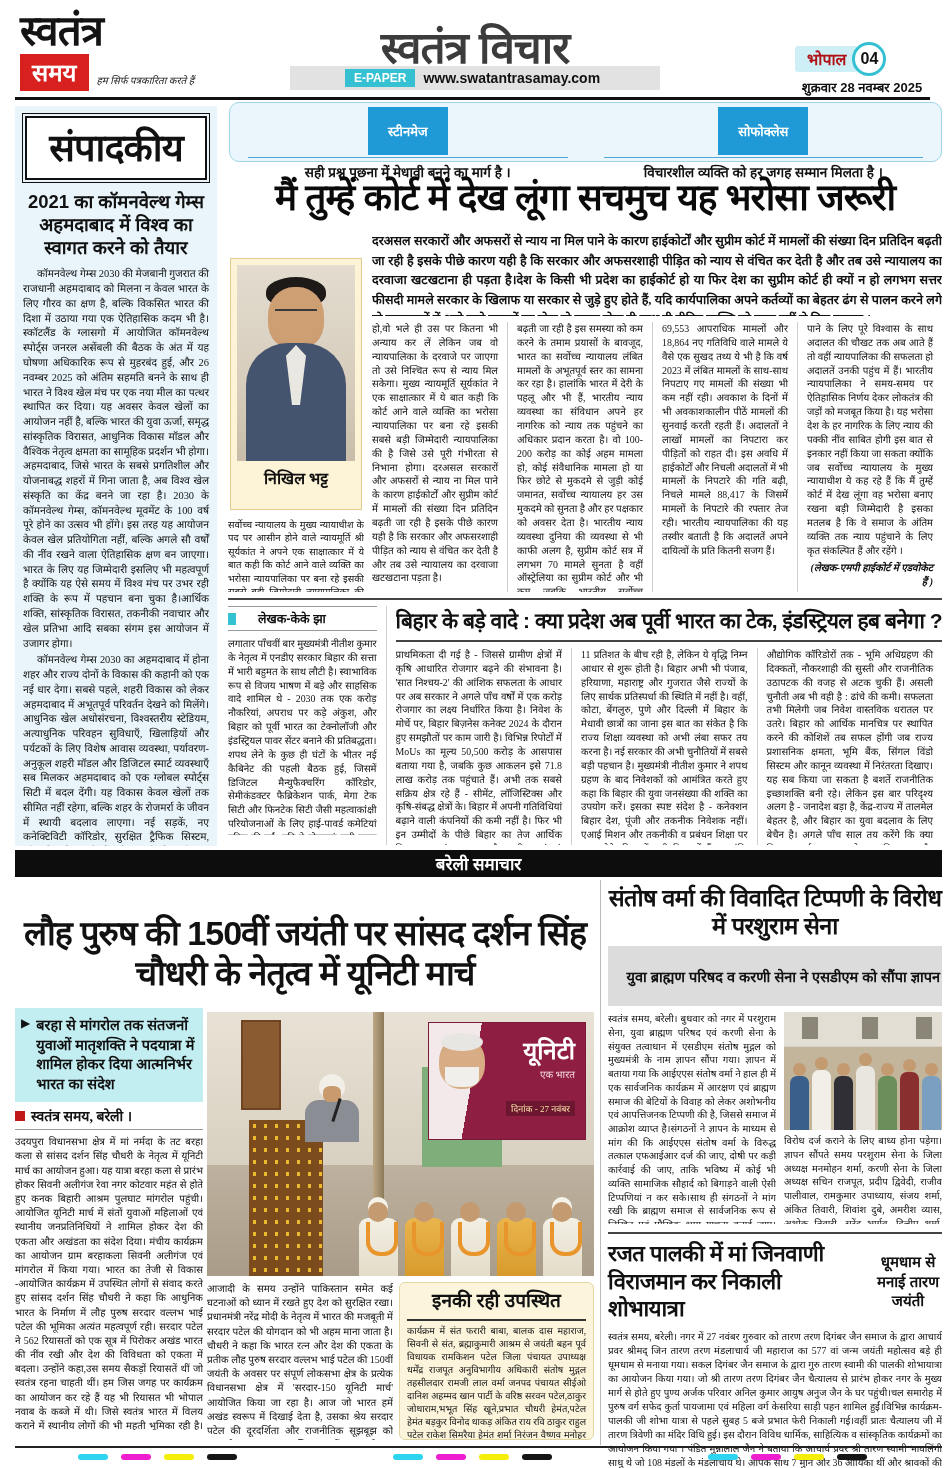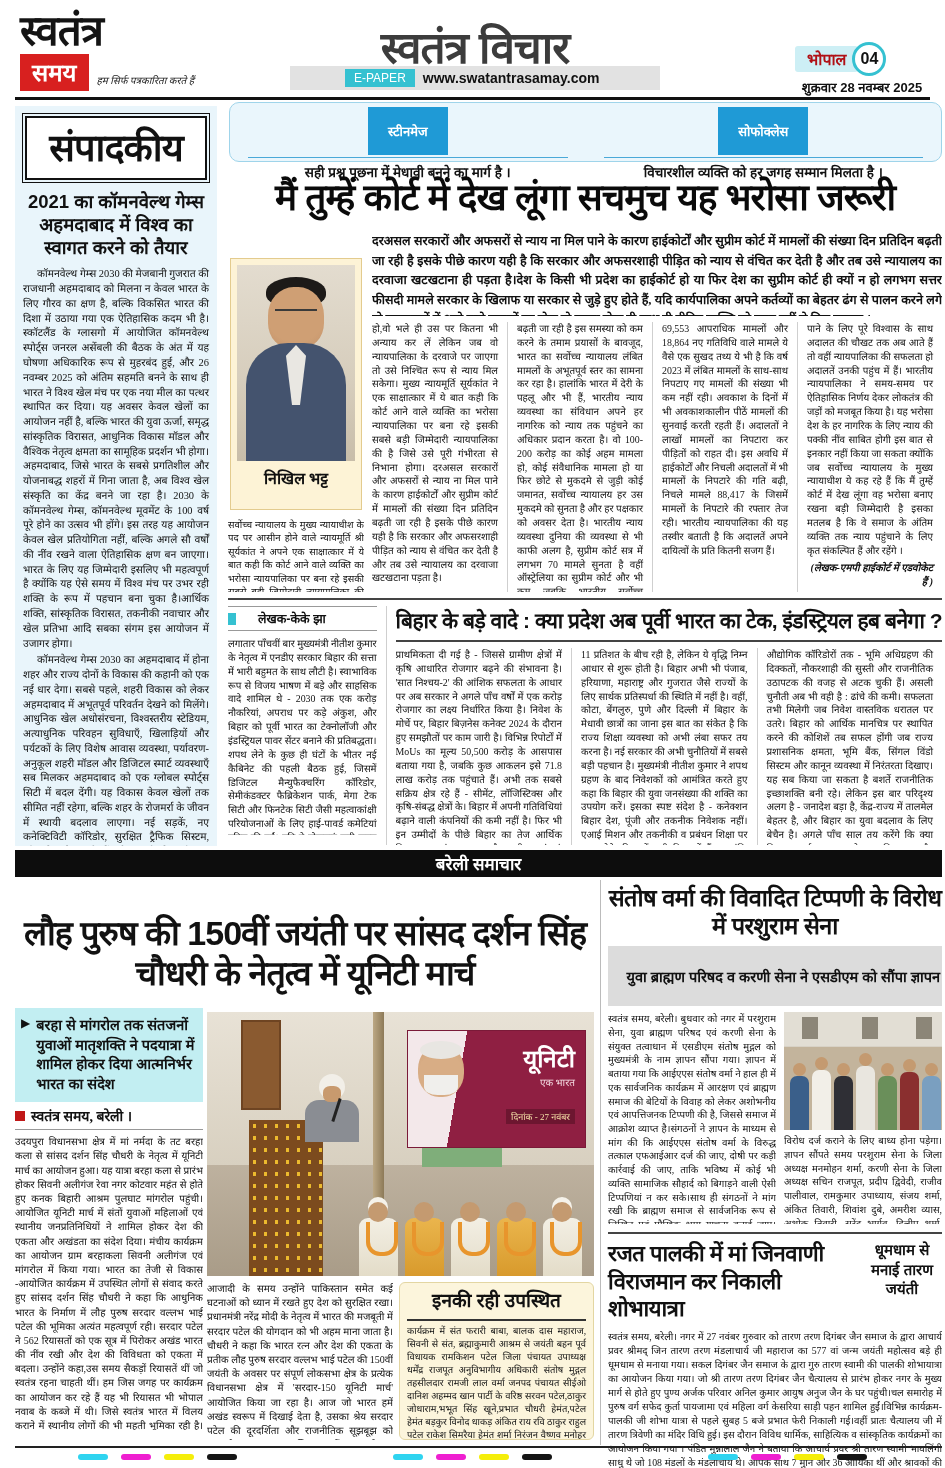--- a/index.html
+++ b/index.html
@@ -9,21 +9,21 @@
 
   
   .logo-block { position:absolute; left:20px; top:10px; width:230px; }
   .logo-line1 { font-family:"Liberation Sans", sans-serif; font-weight:900; font-size:42px; line-height:1.0; color:#141414; letter-spacing:-1px; }
   .logo-row2 { display:flex; align-items:flex-end; gap:8px; margin-top:2px; }
   .logo-line2 { background:#d8201f; color:#fff; font-family:"Liberation Sans", sans-serif; font-weight:900; font-size:24px; padding:1px 12px 3px; }
   .logo-tagline { font-style:italic; font-size:10px; color:#222; padding-bottom:4px; white-space:nowrap; }
   .masthead { position:absolute; left:300px; top:16px; width:350px; text-align:center;
               font-family:"Liberation Sans", sans-serif; font-weight:900; font-size:44px; color:#3c3c3c; letter-spacing:-1px; }
   .epaper-bar { position:absolute; left:290px; top:66px; width:370px; height:24px; background:#e2e2e2; display:flex; align-items:center; gap:8px; padding-left:55px; }
-  .epaper-badge { background:#35c1d1; color:#fff; font-family:"Liberation Sans", sans-serif; font-weight:normal; font-size:12px; padding:2px 9px; cursor:pointer; }
+  .epaper-badge { background:#35c1d1; color:#fff; font-family:"Liberation Sans", sans-serif; font-weight:bold; font-size:12px; padding:2px 9px; cursor:pointer; }
   .site-url { font-family:"Liberation Sans", sans-serif; font-weight:bold; font-size:14px; color:#111; text-decoration:none; }
   .city-row { position:absolute; left:795px; top:42px; width:140px; display:flex; align-items:center; }
   .city-pill { background:#cdeff5; color:#b01116; font-family:"Liberation Sans", sans-serif; font-weight:900; font-size:16px; padding:2px 12px; border-radius:3px; }
   .page-circle { width:34px; height:34px; border-radius:50%; background:#fff; border:3px solid #35c1d1; margin-left:-6px;
                  display:flex; align-items:center; justify-content:center; font-family:"Liberation Sans", sans-serif; font-weight:900; font-size:16px; }
   .date-line { position:absolute; left:782px; top:78px; width:160px; text-align:center; font-family:"Liberation Sans", sans-serif; font-weight:bold; font-size:13px; }
   .header-rule { position:absolute; left:15px; top:97px; width:915px; height:3px; background:#111; }
 
   
   .editorial { position:absolute; left:15px; top:106px; width:202px; height:740px; background:#e9f5fb; padding:8px 8px; overflow:hidden; }
@@ -82,21 +82,21 @@
   .highlight-arrow { font-size:12px; line-height:1.3; }
   .highlight-text { font-family:"Liberation Sans", sans-serif; font-weight:bold; font-size:14.5px; line-height:1.35; }
   .byline-row { display:flex; align-items:center; gap:6px; border-bottom:1px solid #999; padding:4px 0; margin-bottom:5px; }
   .byline-sq { width:10px; height:10px; background:#c01818; }
   .byline-text { font-weight:bold; font-size:14px; }
   .unity-leftcol .btext { font-size:10px; line-height:1.42; text-align:justify; overflow:hidden; height:295px; }
   .unity-photo { position:absolute; left:207px; top:1012px; width:387px; height:264px; background:linear-gradient(180deg,#d9d0c2 0%,#c4b8a6 45%,#a99c88 100%); overflow:hidden; }
   .u-wall { position:absolute; left:0; top:0; width:100%; height:58%; background:linear-gradient(180deg,#e8e2d6,#d8d0c0); }
   .u-door { position:absolute; left:34px; top:8px; width:40px; height:90px; background:#8a5a30; border:2px solid #6e4422; }
   .u-green { position:absolute; left:215px; top:55px; width:80px; height:100px; background:#7fae7a; }
-  .u-banner { position:absolute; right:8px; top:18px; width:179px; height:118px; background:linear-gradient(100deg,#f3e8ea 0 30%, #8f1f42 30%); border:1px solid #7a1a38; }
+  .u-banner { position:absolute; right:8px; top:10px; width:158px; height:118px; background:linear-gradient(100deg,#f3e8ea 0 30%, #8f1f42 30%); border:1px solid #7a1a38; }
   .u-modi { position:absolute; left:10px; top:14px; width:46px; height:52px; background:radial-gradient(circle at 50% 60%, #d8ad85 60%, #c79a72); border-radius:46%; }
   .u-modi::before { content:""; position:absolute; left:2px; top:-4px; width:42px; height:18px; background:#e8e6e2; border-radius:50%; }
   .u-modi::after { content:""; position:absolute; left:6px; top:30px; width:34px; height:20px; background:#f0efec; border-radius:0 0 40% 40%; }
   .u-banner-title { position:absolute; right:10px; top:10px; color:#fff; font-family:"Liberation Sans", sans-serif; font-weight:900; font-size:24px; }
   .u-banner-sub { position:absolute; right:10px; top:44px; color:#f4d9e0; font-size:10px; }
   .u-banner-date { position:absolute; right:10px; top:78px; color:#f7e2a8; font-size:9px; background:#6d1630; padding:1px 5px; }
   .u-pole { position:absolute; left:166px; top:0; width:11px; height:100%; background:linear-gradient(90deg,#bca884,#8d7a58); }
   .u-podium { position:absolute; left:42px; top:108px; width:74px; height:156px; background:#7c4b1e; }
   .u-podium::before { content:""; position:absolute; inset:0; background-image:radial-gradient(circle 3px, rgba(242,193,46,.95) 60%, rgba(224,120,24,0.0) 65%); background-size:11px 12px; }
   .u-speaker-head { position:absolute; left:112px; top:62px; width:26px; height:26px; background:#f2efe8; border-radius:50%; }
@@ -121,21 +121,21 @@
   .par-body { display:flex; gap:8px; margin-top:6px; height:212px; overflow:hidden; }
   .par-left { width:168px; font-size:9.8px; line-height:1.4; text-align:justify; overflow:hidden; }
   .par-right { flex:1; display:flex; flex-direction:column; }
   .par-photo { position:relative; width:100%; height:118px; background:linear-gradient(180deg,#d8d2c6 0 30%, #c3b49c 30% 100%); overflow:hidden; }
   .p-bldg { position:absolute; left:0; top:0; width:100%; height:34px; background:#e2ded4; }
   .p-win { position:absolute; top:5px; width:16px; height:22px; background:#8c8678; }
   .pfig { position:absolute; bottom:0; width:19px; height:54px; border-radius:7px 7px 0 0; }
   .pfig::before { content:""; position:absolute; left:3px; top:-13px; width:13px; height:13px; background:#c49a70; border-radius:50%; }
   .par-caption { font-size:9.8px; line-height:1.4; text-align:justify; overflow:hidden; flex:1; margin-top:4px; }
   .right-divider { height:2px; background:#444; margin:8px 0 6px; }
-  .jain-head-row { display:flex; align-items:flex-start; gap:0; }
+  .jain-head-row { display:flex; align-items:center; gap:6px; }
   .jain-headline { width:248px; font-family:"Liberation Sans", sans-serif; font-weight:900; font-size:22px; line-height:1.25; letter-spacing:-0.5px; }
   .jain-slash { width:2px; background:#333; transform:skewX(-18deg); margin:2px 2px; }
   .jain-side { flex:1; text-align:center; font-family:"Liberation Sans", sans-serif; font-weight:bold; font-size:15px; line-height:1.3; display:flex; align-items:center; }
   .jain-body { margin-top:7px; font-size:9.8px; line-height:1.43; text-align:justify; height:162px; overflow:hidden; }
 
   
   .bottom-rule { position:absolute; left:15px; top:1446px; width:927px; height:2px; background:#222; }
   .cmyk-row { position:absolute; left:0; top:1454px; width:945px; display:flex; justify-content:space-around; }
   .cmyk-group { display:flex; gap:13px; }
   .cbar { width:30px; height:6px; border-radius:3px; }

